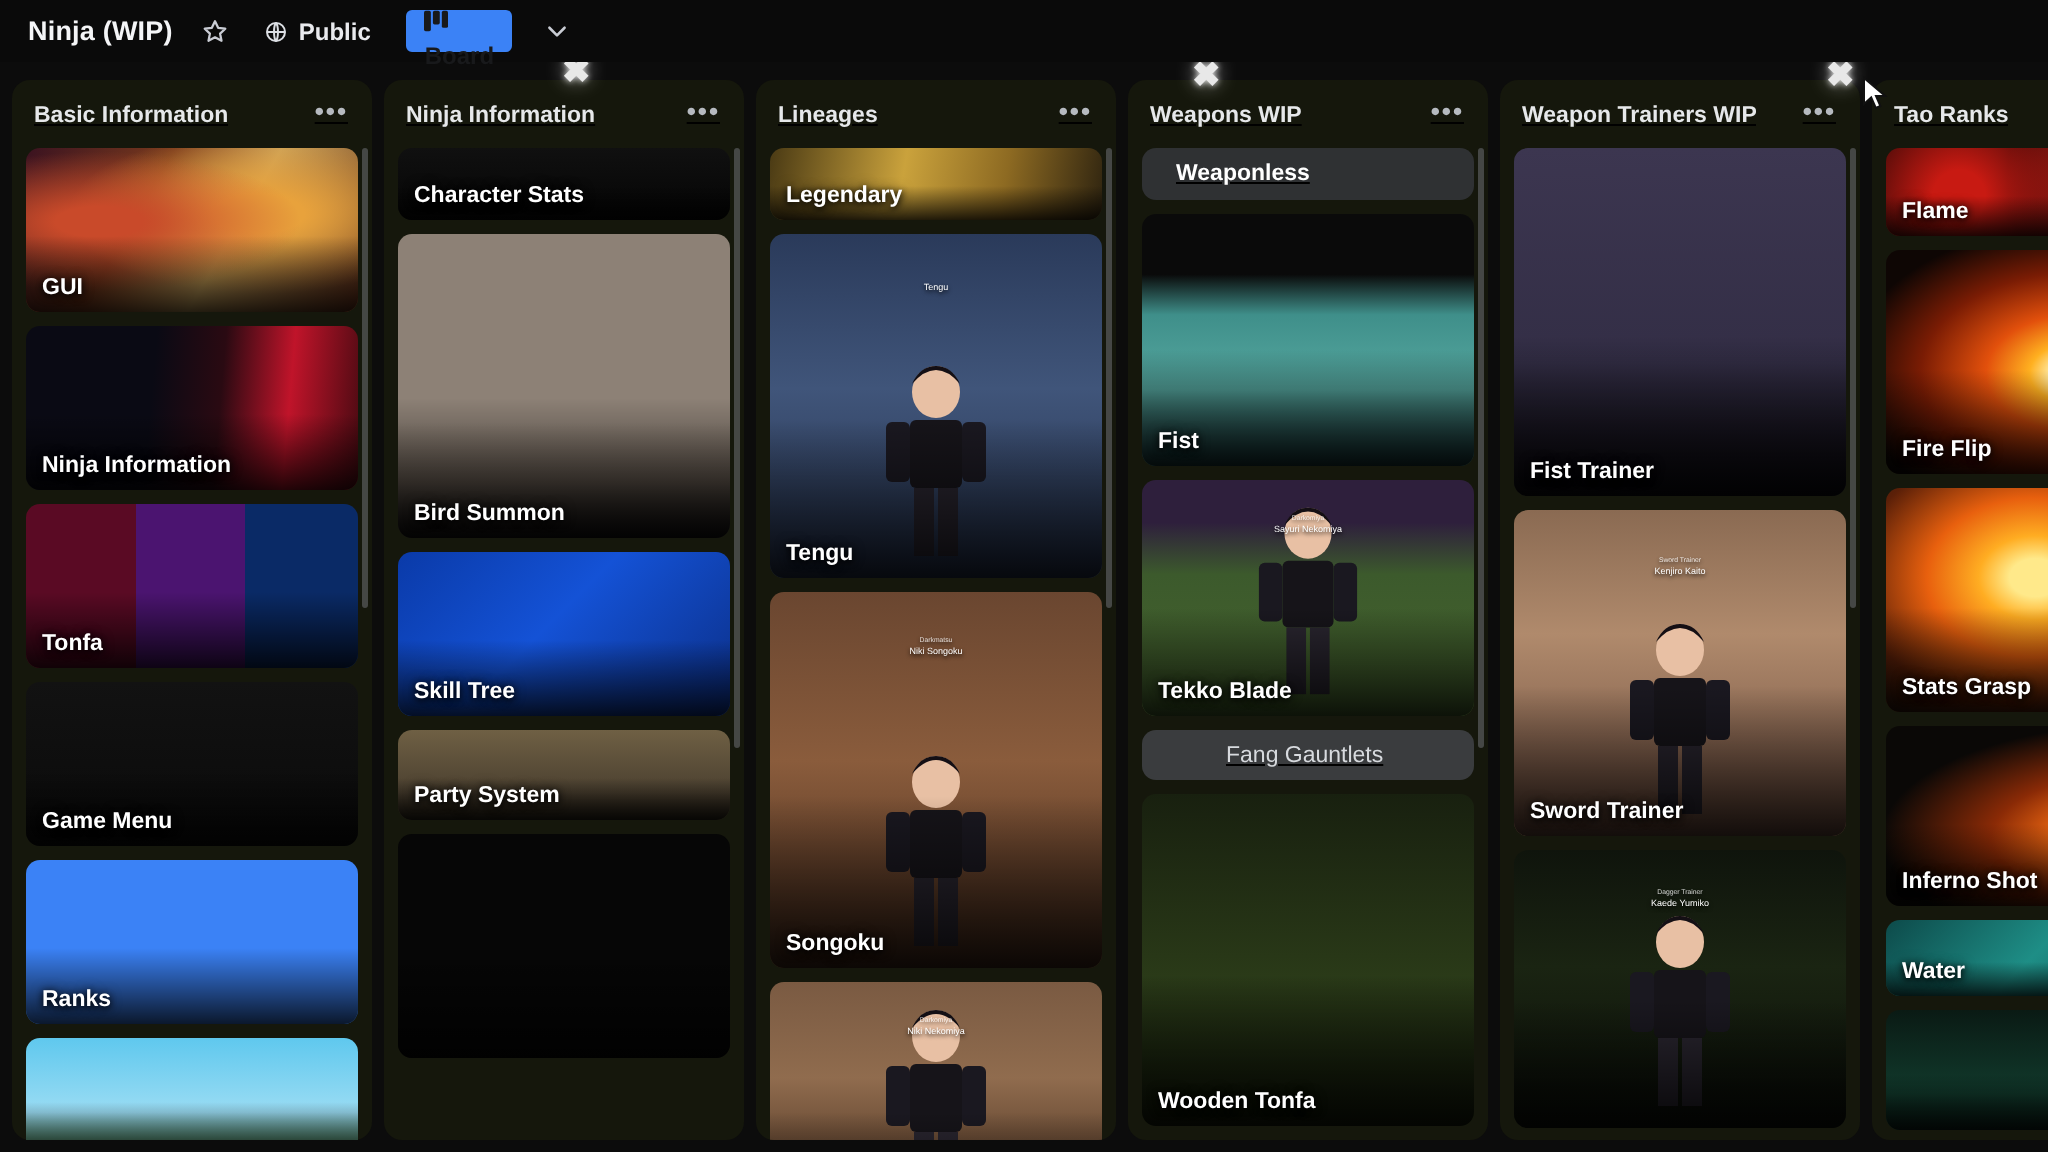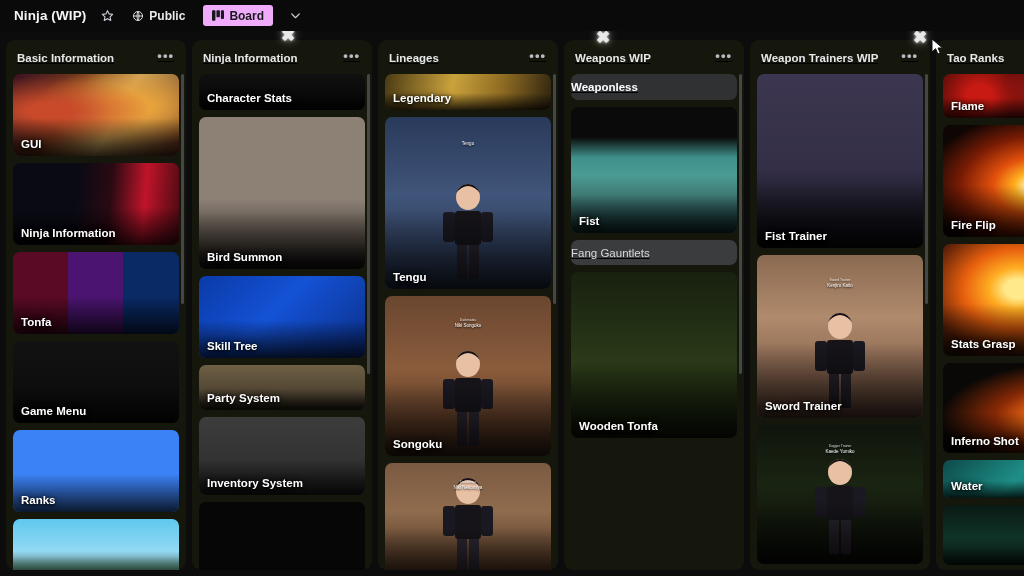--- a/index.html
+++ b/index.html
@@ -36,24 +36,25 @@
   }
   .tb-icon-btn svg { display: block; }
   .visibility {
     display: flex; align-items: center; gap: 5px;
     height: 22px; padding: 0 4px; border-radius: 3px;
   }
   .visibility-label {
     color: #e9eaee; font-size: 12px; font-weight: 700;
   }
   .view-chip {
-    display: flex; align-items: center; gap: 5px;
+    display: flex; gap: 5px;
     height: 21px; padding: 0 9px;
-    background: #f0abfc; border-radius: 3px;
+    background: #3b82f6; border-radius: 3px;
     margin-left: 4px;
+    flex-direction: column;
   }
   .view-chip-label { color: #18191b; font-size: 12px; font-weight: 700; }
   .view-chip svg { display:block; }
   .chev { margin-left: 6px; color: #c9ccd4; display:flex; align-items:center; }
 
   
   .board {
     position: absolute; left: 0; top: 31px;
     width: 1024px; height: 545px;
     background: #0c0c0c;
@@ -97,35 +98,35 @@
   
   .card {
     position: relative;
     border-radius: 7px;
     overflow: hidden;
     background: #0f0f0f;
     flex: 0 0 auto;
   }
   .card.plain {
     background: #26282a;
-    padding: 7px 0;
+    padding: 7px 17px;
   }
   .card-label {
     position: absolute;
     left: 8px;
     color: #fff;
     font-size: 11.5px;
     font-weight: 700;
     text-shadow: 0 1px 3px rgba(0,0,0,.95), 0 0 6px rgba(0,0,0,.8);
     z-index: 3;
     white-space: nowrap;
   }
   .card-label.bottom { bottom: 6px; }
   .card-plain-label {
-    color: #d7dade; font-size: 11.5px; font-weight: 400;
+    color: #d7dade; font-size: 11.5px; font-weight: 400; margin-left: 25px;
   }
   .card-strong-label {
     color: #fff; font-size: 11.5px; font-weight: 700;
   }
   .scrim {
     position:absolute; left:0; right:0; bottom:0; height:46%;
     background: linear-gradient(to top, rgba(0,0,0,.82), rgba(0,0,0,0));
     z-index: 2;
   }
 
@@ -246,24 +247,20 @@
           <div class="card-label bottom">Bird Summon</div>
         </div>
         <div class="card" style="height: 82px;;background:linear-gradient(135deg,#0a3aa8,#1452d6 45%,#0b2e86 100%)">
           <div class="scrim"></div>
           <div class="card-label bottom">Skill Tree</div>
         </div>
         <div class="card" style="height: 45px;;background:linear-gradient(180deg,#6f6044,#4b4030 70%,#2a2418 100%)">
           <div class="scrim"></div>
           <div class="card-label bottom">Party System</div>
         </div>
-        <div class="card" style="height: 78px;;background:linear-gradient(180deg,#3c3c3c,#303030 70%,#232323 100%)">
-          <div class="scrim"></div>
-          <div class="card-label bottom">Inventory System</div>
-        </div>
         <div class="card" style="height: 112px;;background:#060606">
           <div class="scrim"></div>
         </div>
       </div>
       <div class="list-vscroll" style="top: 34px; height: 300px;"></div>
     </div>
     <div class="list">
       <div class="list-header">
         <div class="list-title">Lineages</div>
         <div class="list-menu">•••</div>
@@ -280,21 +277,21 @@
               <rect x="16" y="36" width="26" height="34" rx="3" fill="#161419"></rect>
               <rect x="4" y="37" width="12" height="30" rx="3" fill="#1a1820"></rect>
               <rect x="42" y="37" width="12" height="30" rx="3" fill="#1a1820"></rect>
               <rect x="18" y="70" width="10" height="34" fill="#2a2630"></rect>
               <rect x="30" y="70" width="10" height="34" fill="#2a2630"></rect>
             </svg></div>
           <div class="nametag" style="top: 24px;"><span class="sub"></span><span>Tengu</span></div>
           <div class="scrim"></div>
           <div class="card-label bottom">Tengu</div>
         </div>
-        <div class="card" style="height: 160px;;background:linear-gradient(180deg,#6a4630,#8a5c3c 45%,#42281a 100%)">
+        <div class="card" style="height: 188px;;background:linear-gradient(180deg,#6a4630,#8a5c3c 45%,#42281a 100%)">
           <div class="figure"><svg width="58" height="110" viewBox="0 0 58 110">
               <ellipse cx="29" cy="22" rx="12" ry="13" fill="#e8c0a4"></ellipse>
               <path d="M17 18 q12 -14 24 0 q-4 -9 -12 -9 q-8 0 -12 9z" fill="#140f14"></path>
               <rect x="16" y="36" width="26" height="34" rx="3" fill="#161419"></rect>
               <rect x="4" y="37" width="12" height="30" rx="3" fill="#1a1820"></rect>
               <rect x="42" y="37" width="12" height="30" rx="3" fill="#1a1820"></rect>
               <rect x="18" y="70" width="10" height="34" fill="#2a2630"></rect>
               <rect x="30" y="70" width="10" height="34" fill="#2a2630"></rect>
             </svg></div>
           <div class="nametag" style="top: 22px;"><span class="sub">Darkmatsu</span><span>Niki Songoku</span></div>
@@ -322,20 +319,34 @@
         <div class="list-title">Weapons WIP</div>
         <div class="list-menu">•••</div>
       </div>
       <div class="cards">
         <div class="card plain" style="height: 26px;;background:#2f3133">
           <div class="card-strong-label">Weaponless</div>
         </div>
         <div class="card" style="height: 126px;;background:linear-gradient(180deg,#0a0a0a 0 24%,#3f8f8a 40%,#56a8a0 70%,#17383a 100%)">
           <div class="scrim"></div>
           <div class="card-label bottom">Fist</div>
+        </div>
+        <div class="card" style="height: 118px;;background:linear-gradient(180deg,#2e1f3c 0 18%,#3c5a2c 40%,#46642e 100%)">
+          <div class="figure"><svg width="58" height="108" viewBox="0 0 58 110">
+              <ellipse cx="29" cy="22" rx="12" ry="13" fill="#e8c0a4"></ellipse>
+              <path d="M17 18 q12 -14 24 0 q-4 -9 -12 -9 q-8 0 -12 9z" fill="#140f14"></path>
+              <rect x="16" y="36" width="26" height="34" rx="3" fill="#161419"></rect>
+              <rect x="4" y="37" width="12" height="30" rx="3" fill="#1a1820"></rect>
+              <rect x="42" y="37" width="12" height="30" rx="3" fill="#1a1820"></rect>
+              <rect x="18" y="70" width="10" height="34" fill="#2a2630"></rect>
+              <rect x="30" y="70" width="10" height="34" fill="#2a2630"></rect>
+            </svg></div>
+          <div class="nametag" style="top: 17px;"><span class="sub">Darkomiya</span><span>Sayuri Nekomiya</span></div>
+          <div class="scrim"></div>
+          <div class="card-label bottom">Tekko Blade</div>
         </div>
         <div class="card plain" style="height: 25px;;background:#3a3c3e">
           <div class="card-plain-label">Fang Gauntlets</div>
         </div>
         <div class="card" style="height: 166px;;background:linear-gradient(180deg,#18200f,#2a3a18 55%,#141c0a 100%)">
           <div class="scrim"></div>
           <div class="card-label bottom">Wooden Tonfa</div>
         </div>
       </div>
       <div class="list-vscroll" style="top: 34px; height: 300px;"></div>

